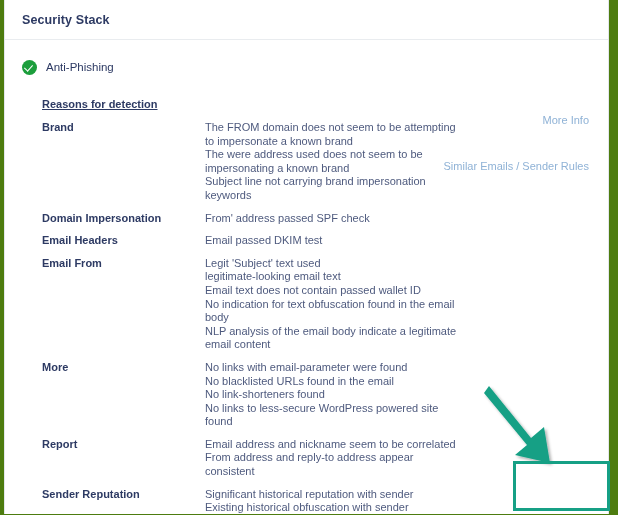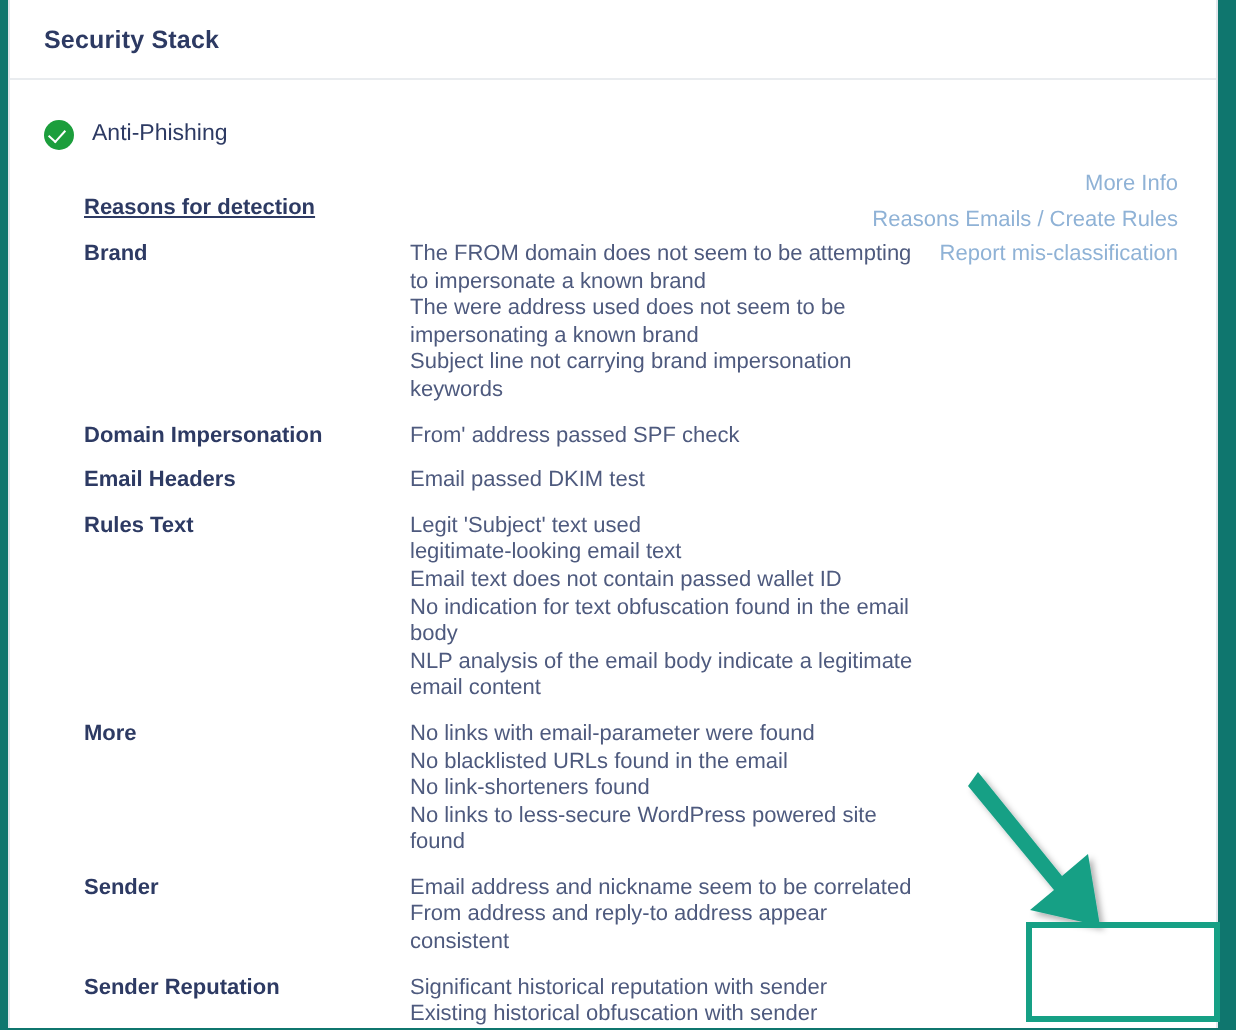--- a/index.html
+++ b/index.html
@@ -12,21 +12,21 @@
     height: 515px;
     overflow: hidden;
     font-family: "Liberation Sans", sans-serif;
     -webkit-font-smoothing: antialiased;
   }
 
   .viewport {
     position: relative;
     width: 618px;
     height: 515px;
-    background: #0f766e;
+    background: #4d7c0f;
   }
 
   
   .card {
     position: absolute;
     left: 4px;
     top: 0px;
     width: 605px;
     height: 514px;
     background: #ffffff;
@@ -102,20 +102,21 @@
     top: 44px;
     text-align: right;
     line-height: 17.5px;
   }
   .engine-links a {
     display: block;
     font-size: 11px;
     color: #8fb2d6;
     text-decoration: none;
     cursor: pointer;
+    margin-top: 28px;
   }
 
   .reasons-title {
     margin: 16px 0 0 37px;
     font-size: 11px;
     font-weight: bold;
     color: #2d3a63;
     text-decoration: underline;
     display: inline-block;
   }
@@ -181,22 +182,21 @@
 
     <div class="engine-block">
 
       <div class="engine-head">
         <span class="status-icon ok"></span>
         <span class="engine-name">Anti-Phishing</span>
       </div>
 
       <div class="engine-links">
         <a>More Info</a>
-        <a>Reasons Emails / Create Rules</a>
-        <a>Report mis-classification</a>
+        <a>Similar Emails / Sender Rules</a>
       </div>
 
       <div class="reasons-title">Reasons for detection</div>
 
       <table class="reasons-table">
         <tbody>
           <tr>
             <td class="r-label">Brand</td>
             <td class="r-values">
               <div>The FROM domain does not seem to be attempting to impersonate a known brand</div>
@@ -210,40 +210,40 @@
               <div>From' address passed SPF check</div>
             </td>
           </tr>
           <tr>
             <td class="r-label">Email Headers</td>
             <td class="r-values">
               <div>Email passed DKIM test</div>
             </td>
           </tr>
           <tr>
-            <td class="r-label">Rules Text</td>
+            <td class="r-label">Email From</td>
             <td class="r-values">
               <div>Legit 'Subject' text used</div>
               <div>legitimate-looking email text</div>
               <div>Email text does not contain passed wallet ID</div>
               <div>No indication for text obfuscation found in the email body</div>
               <div>NLP analysis of the email body indicate a legitimate email content</div>
             </td>
           </tr>
           <tr>
             <td class="r-label">More</td>
             <td class="r-values">
               <div>No links with email-parameter were found</div>
               <div>No blacklisted URLs found in the email</div>
               <div>No link-shorteners found</div>
               <div>No links to less-secure WordPress powered site found</div>
             </td>
           </tr>
           <tr>
-            <td class="r-label">Sender</td>
+            <td class="r-label">Report</td>
             <td class="r-values">
               <div>Email address and nickname seem to be correlated</div>
               <div>From address and reply-to address appear consistent</div>
             </td>
           </tr>
           <tr>
             <td class="r-label">Sender Reputation</td>
             <td class="r-values">
               <div>Significant historical reputation with sender</div>
               <div>Existing historical obfuscation with sender</div>

